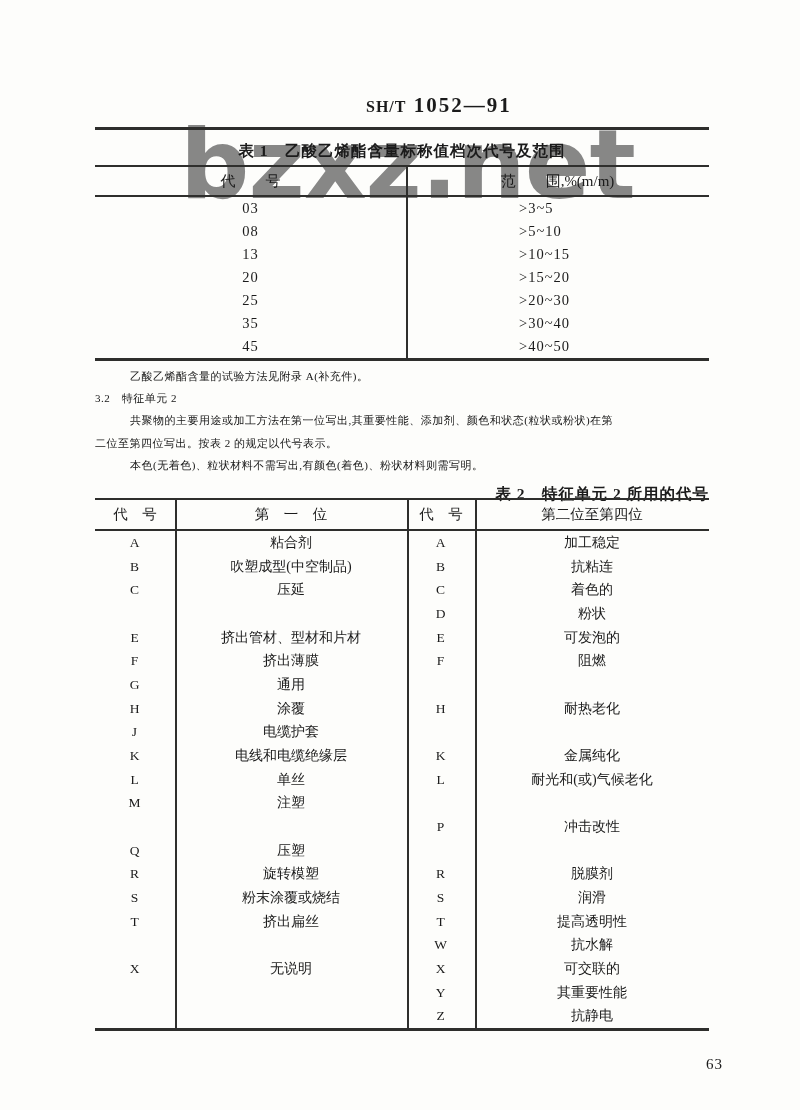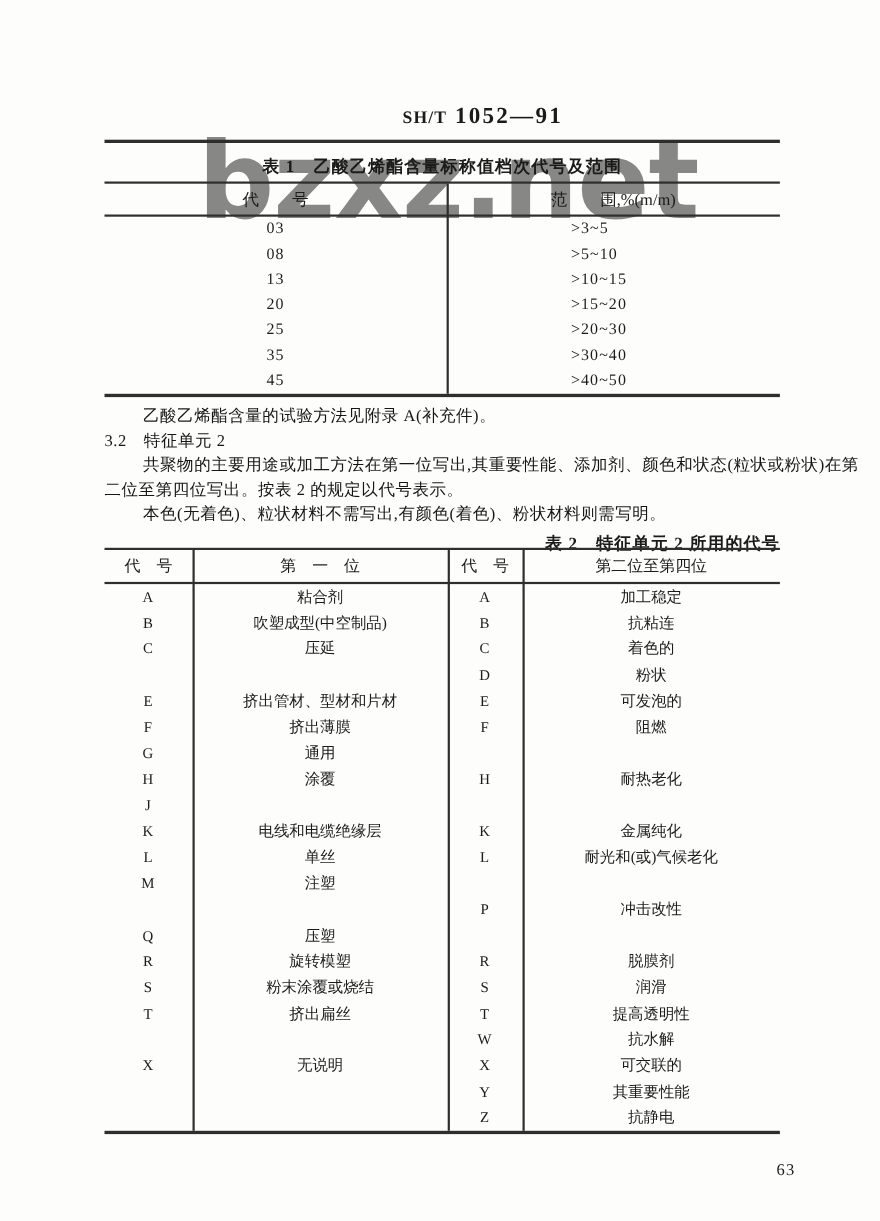--- a/index.html
+++ b/index.html
@@ -68,21 +68,21 @@
   }
   .t1-c1{width:311px;text-align:center;}
   .t1-c2{flex:1;text-align:center;}
   #t1-body{flex:1;display:flex;flex-direction:column;}
   .t1-row{flex:1;display:flex;align-items:center;}
   .t1-code{width:311px;text-align:center;letter-spacing:1px;}
   .t1-range{flex:1;padding-left:113px;letter-spacing:1px;}
 
   
   .para{
-    font-size:15px;
+    font-size:11px;
     letter-spacing:.5px;
     white-space:nowrap;
     color:#161616;
   }
   #note-line{left:130px;top:369px;}
   #sec-head{left:95px;top:391px;}
   #para1-l1{left:130px;top:413px;}
   #para1-l2{left:95px;top:436px;}
   #para2{left:130px;top:458px;}
   #t2-title{
@@ -236,20 +236,21 @@
           <div class="t2-l2"></div>
         </div>
         <div class="t2-row">
           <div class="t2-c1">H</div>
           <div class="t2-l1">涂覆</div>
           <div class="t2-c2">H</div>
           <div class="t2-l2">耐热老化</div>
         </div>
         <div class="t2-row">
           <div class="t2-c1">J</div>
+          <div class="t2-l1">电缆护套</div>
           <div class="t2-c2"></div>
           <div class="t2-l2"></div>
         </div>
         <div class="t2-row">
           <div class="t2-c1">K</div>
           <div class="t2-l1">电线和电缆绝缘层</div>
           <div class="t2-c2">K</div>
           <div class="t2-l2">金属纯化</div>
         </div>
         <div class="t2-row">

